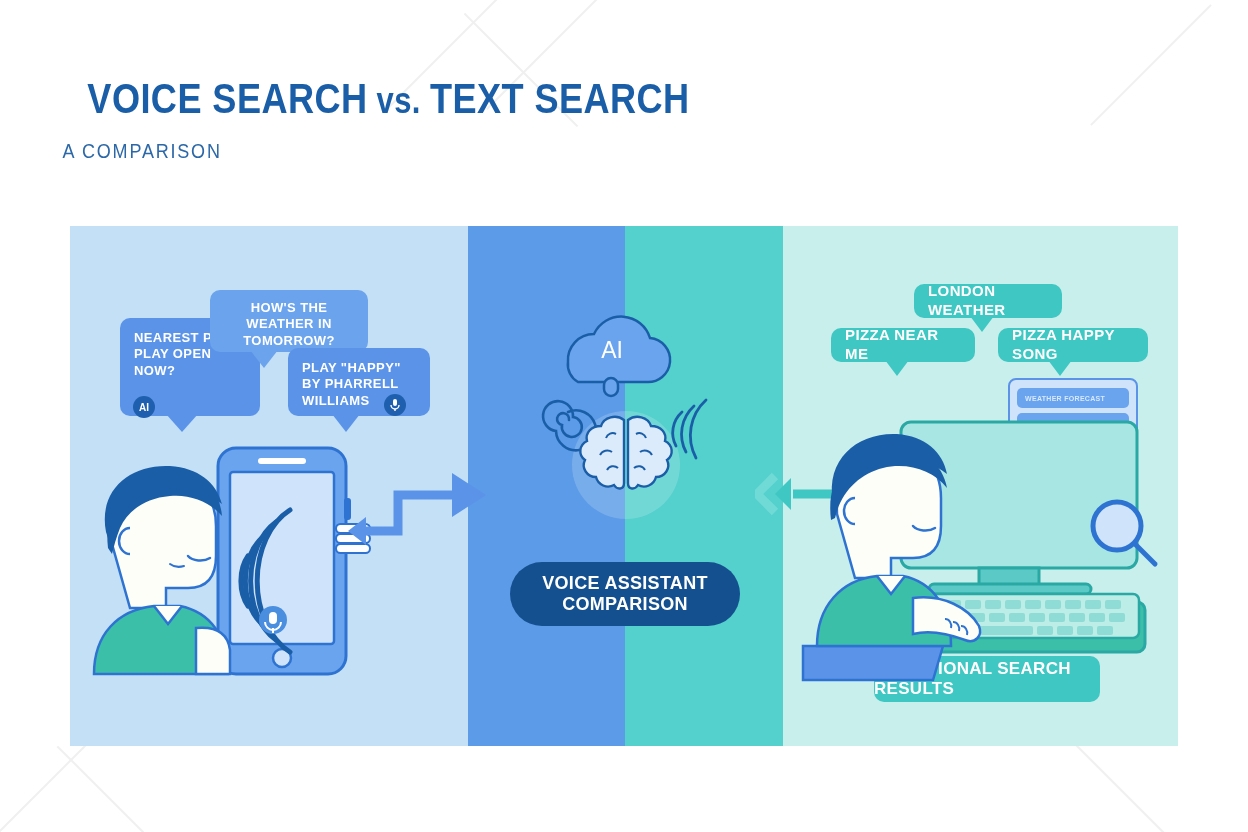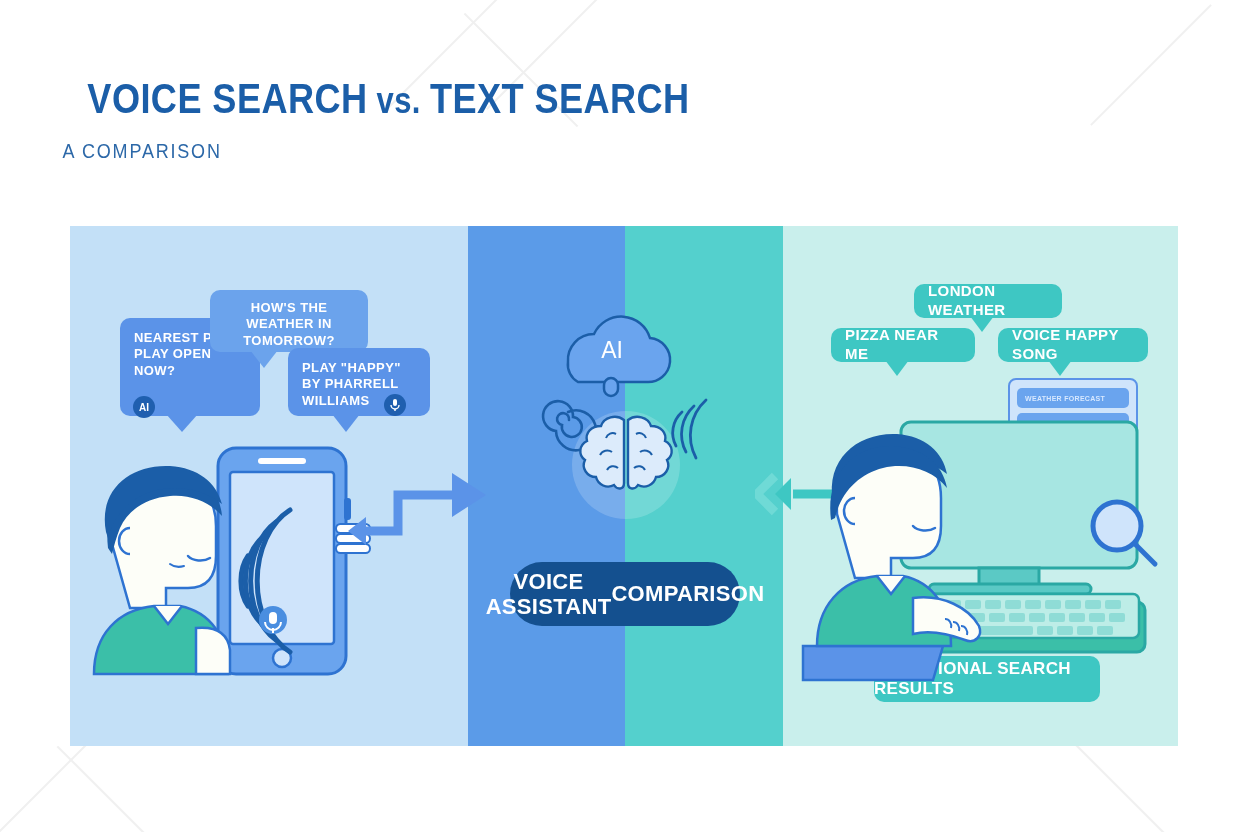--- a/index.html
+++ b/index.html
@@ -70,22 +70,22 @@
   #bubble-pizza-near .tail{left:54px;bottom:-14px;border-left:12px solid transparent;
         border-right:12px solid transparent;border-top:16px solid #3EC7C3;}
   #bubble-play-happy{left:998px;top:328px;width:150px;height:34px;}
   #bubble-play-happy .tail{left:50px;bottom:-14px;border-left:12px solid transparent;
         border-right:12px solid transparent;border-top:16px solid #3EC7C3;}
 
   
   #pill-processing{
     position:absolute;left:510px;top:562px;width:230px;height:64px;
     background:#14508F;border-radius:32px;color:#fff;text-align:center;
-    display:flex;flex-direction:row;align-items:center;justify-content:center;
-    font-weight:bold;font-size:22px;line-height:1.15;letter-spacing:.3px;
+    display:flex;flex-direction:column;align-items:center;justify-content:center;
+    font-weight:bold;font-size:18px;line-height:1.15;letter-spacing:.3px;
     font-family:"Liberation Sans Narrow","Liberation Sans",sans-serif;
   }
   #label-traditional{
     position:absolute;left:874px;top:656px;width:226px;height:46px;
     background:#3EC7C3;border-radius:10px;color:#fff;
     display:flex;align-items:center;justify-content:center;
     font-weight:bold;font-size:17px;letter-spacing:.3px;
     font-family:"Liberation Sans Narrow","Liberation Sans",sans-serif;
   }
 
@@ -328,19 +328,19 @@
 
   <div class="bub br" id="bubble-london">
     <span>LONDON WEATHER</span>
     <span class="tail"></span>
   </div>
   <div class="bub br" id="bubble-pizza-near">
     <span>PIZZA NEAR ME</span>
     <span class="tail"></span>
   </div>
   <div class="bub br" id="bubble-play-happy">
-    <span>VOICE HAPPY SONG</span>
+    <span>PIZZA HAPPY SONG</span>
     <span class="tail"></span>
   </div>
 
   <div id="label-traditional">TRADITIONAL SEARCH RESULTS</div>
 
 </div>
 
 </body></html>

